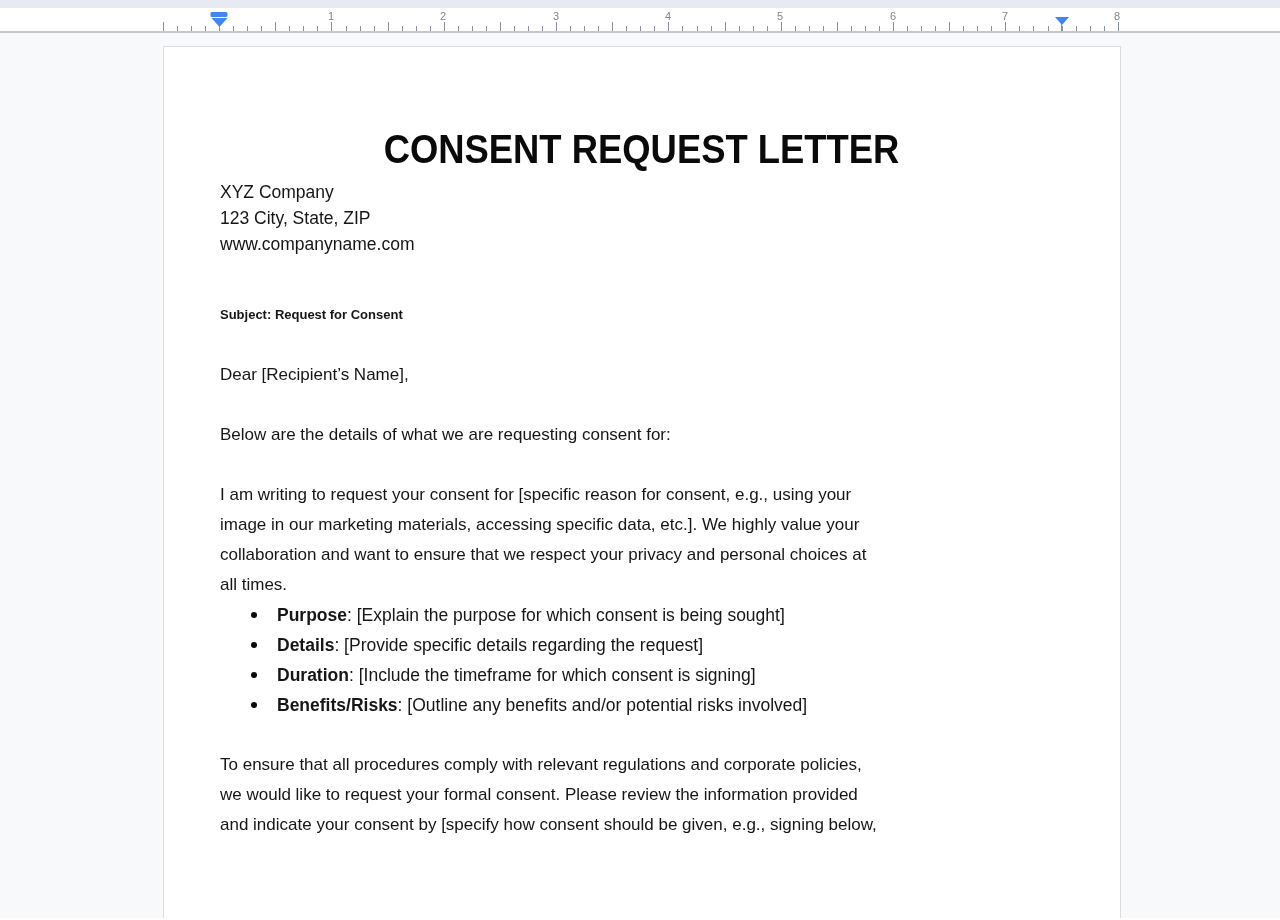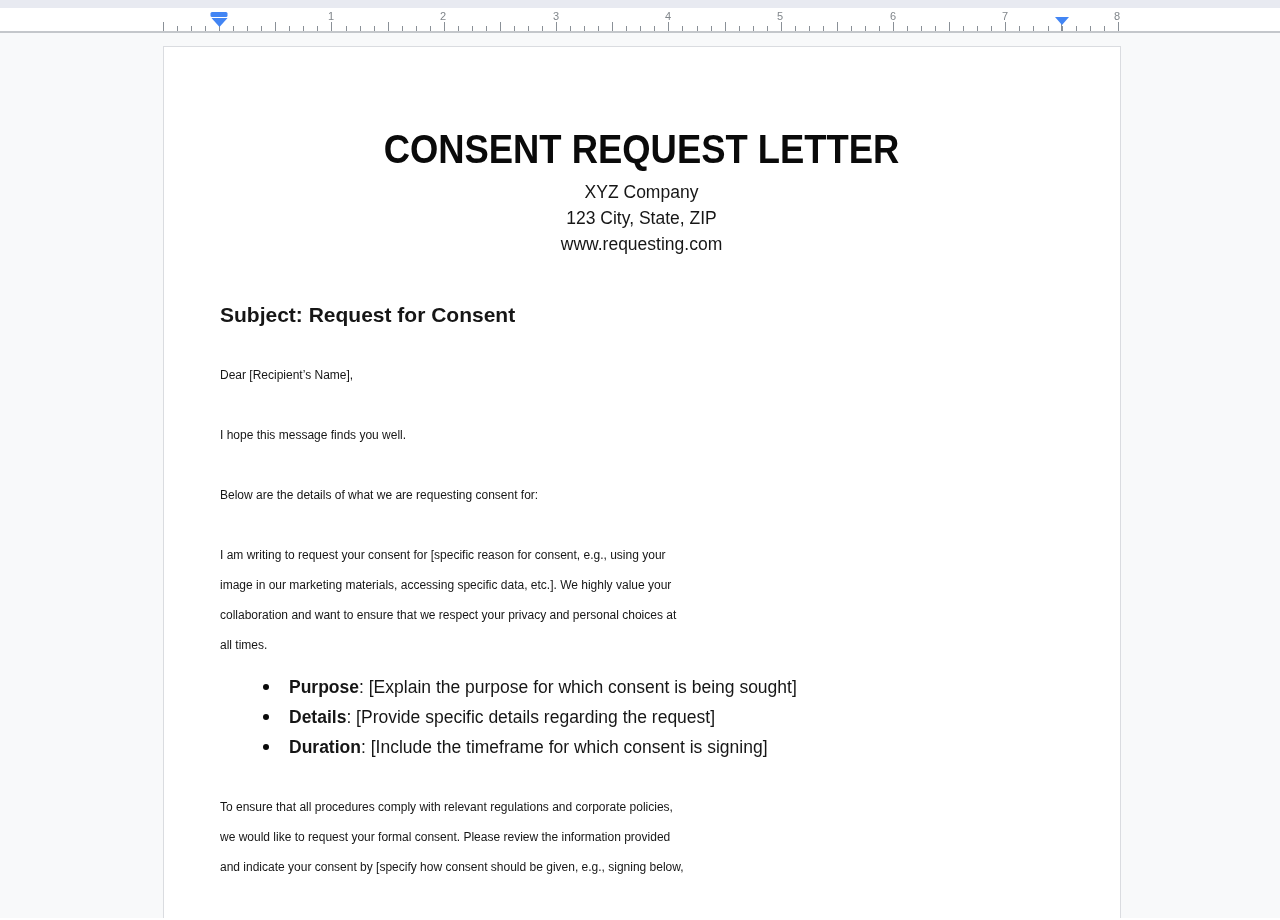--- a/index.html
+++ b/index.html
@@ -81,33 +81,33 @@
 
   .doc-title {
     margin-top: 77px;
     font-size: 40px; line-height: 50px; font-weight: 700;
     text-align: center; white-space: nowrap;
     transform: scaleX(0.91);
     color: #0a0a0a;
   }
   .company-block { margin-top: 5px; }
   .company-line {
-    font-size: 17.5px; line-height: 26px; text-align: center;
+    font-size: 17.5px; line-height: 26px; 
   }
 
   .subject {
     margin-top: 43px; font-weight: 700;
-    font-size: 21px; line-height: 30px;
+    font-size: 13px; line-height: 30px;
   }
   .body-para {
     margin-top: 30px;
-    font-size: 12px; line-height: 30px;
+    font-size: 17px; line-height: 30px;
     white-space: pre-line;
   }
-  .bullet-list { list-style: none; margin: 12px; padding: 0; }
+  .bullet-list { list-style: none; margin: 0; padding: 0; }
   .bullet-list li {
     position: relative; padding-left: 57px;
     font-size: 17.5px; line-height: 30px;
   }
   .bullet-list li::before {
     content: ""; position: absolute; left: 31px; top: 12px;
     width: 6px; height: 6px; border-radius: 50%; background: #0a0a0a;
   }
   .b-label { font-weight: 700; }
 </style>
@@ -141,40 +141,40 @@
 </div>
 
 <div class="canvas">
   <div class="page">
 
     <h1 class="doc-title">CONSENT REQUEST LETTER</h1>
 
     <div class="company-block">
         <p class="company-line">XYZ Company</p>
         <p class="company-line">123 City, State, ZIP</p>
-        <p class="company-line">www.requesting.com</p>
+        <p class="company-line">www.companyname.com</p>
       </div>
 
     <p class="subject">Subject: Request for Consent</p>
 
     <p class="body-para">Dear [Recipient’s Name],</p>
 
-    <p class="body-para">I hope this message finds you well.</p>
 
     <p class="body-para">Below are the details of what we are requesting consent for:</p>
 
     <p class="body-para">I am writing to request your consent for [specific reason for consent, e.g., using your
 image in our marketing materials, accessing specific data, etc.]. We highly value your
 collaboration and want to ensure that we respect your privacy and personal choices at
 all times.</p>
 
     <ul class="bullet-list">
         <li><span class="b-label">Purpose</span><span>: [Explain the purpose for which consent is being sought]</span></li>
         <li><span class="b-label">Details</span><span>: [Provide specific details regarding the request]</span></li>
         <li><span class="b-label">Duration</span><span>: [Include the timeframe for which consent is signing]</span></li>
+        <li><span class="b-label">Benefits/Risks</span><span>: [Outline any benefits and/or potential risks involved]</span></li>
       </ul>
 
     <p class="body-para">To ensure that all procedures comply with relevant regulations and corporate policies,
 we would like to request your formal consent. Please review the information provided
 and indicate your consent by [specify how consent should be given, e.g., signing below,</p>
 
   </div>
 </div>
 
 </body></html>

